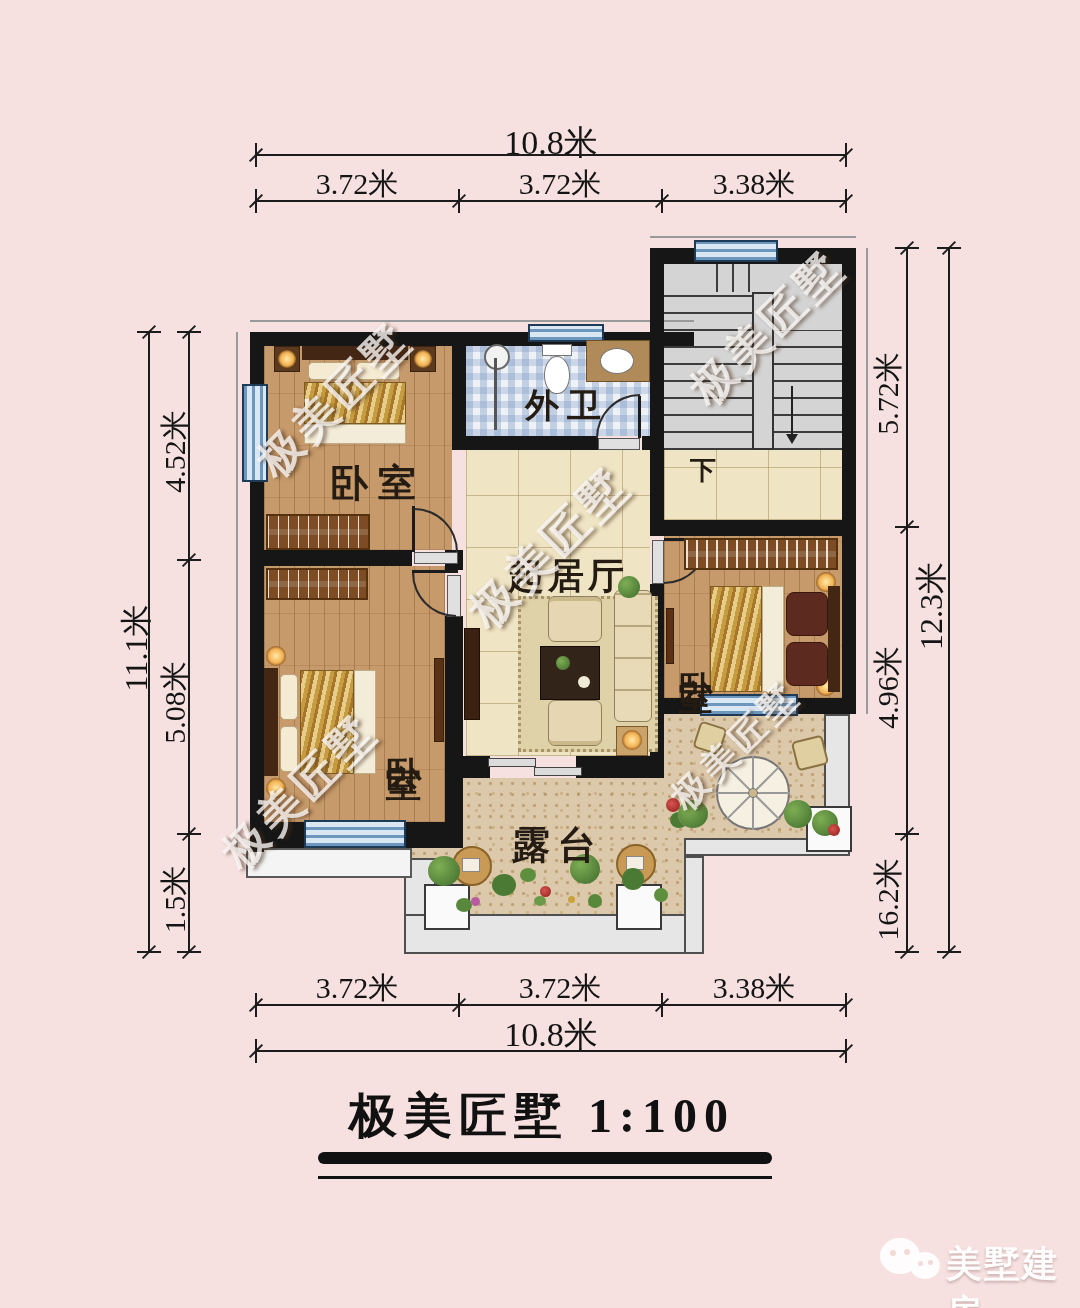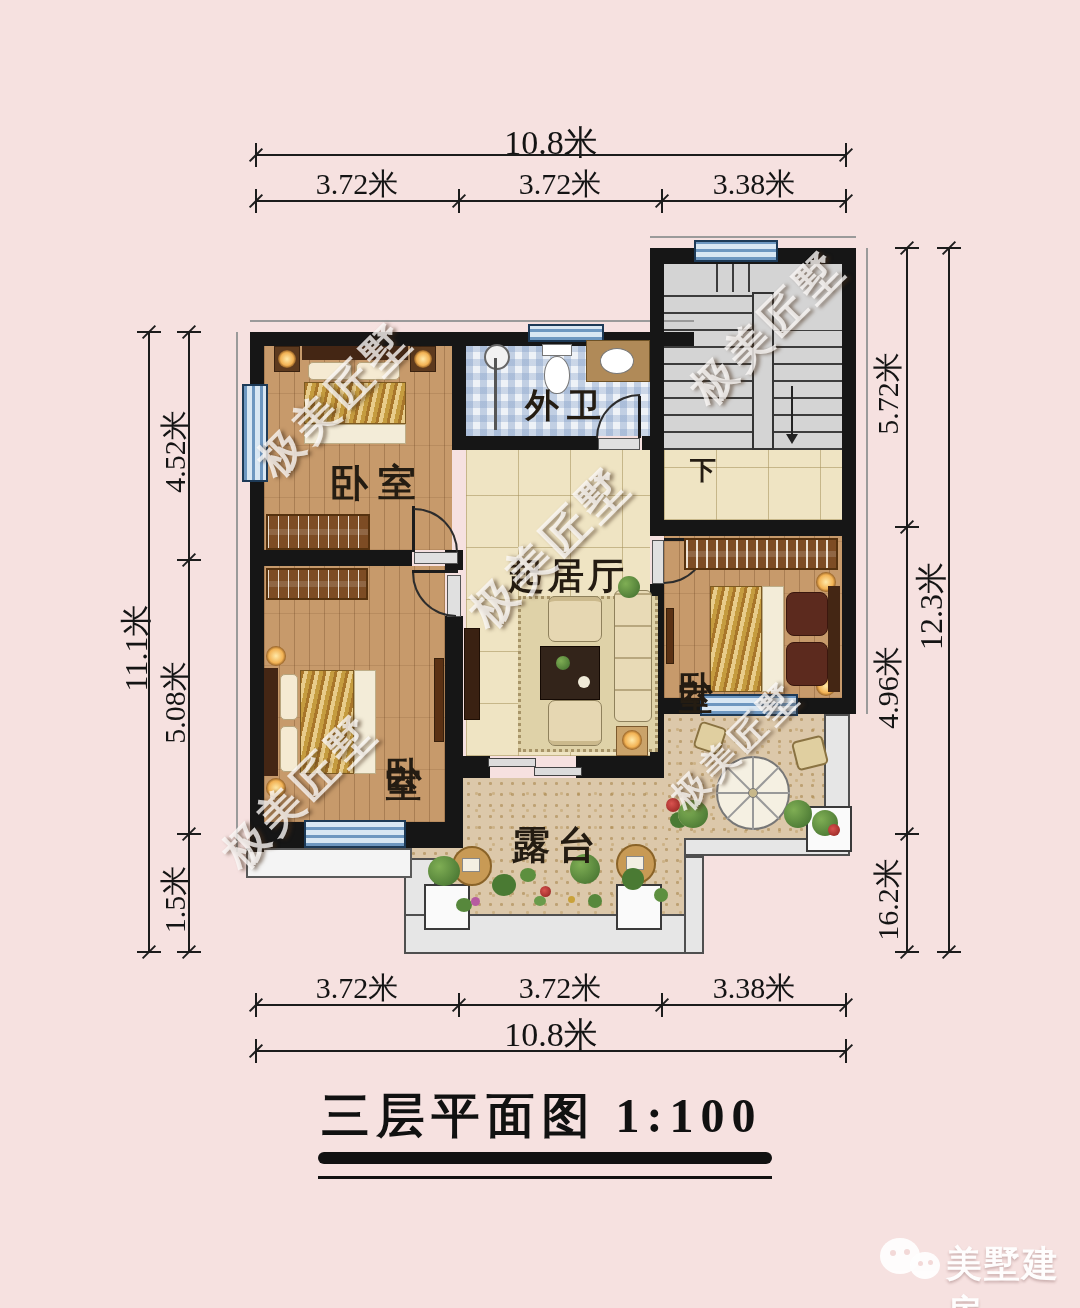--- a/index.html
+++ b/index.html
@@ -297,21 +297,21 @@
 <div class="abs dimlabel rot" style="left:833px;top:373px;width:110px;font-size:30px;">5.72米</div>
 <div class="abs dimlabel rot" style="left:833px;top:667px;width:110px;font-size:30px;">4.96米</div>
 <div class="abs dimlabel rot" style="left:833px;top:879px;width:110px;font-size:30px;">16.2米</div>
 <div class="abs dimline" style="left:948px;top:248px;width:2px;height:704px;"></div>
 <div class="abs tickh" style="left:937px;top:247px;"></div>
 <div class="abs slash" style="left:940px;top:247px;"></div>
 <div class="abs tickh" style="left:937px;top:951px;"></div>
 <div class="abs slash" style="left:940px;top:951px;"></div>
 <div class="abs dimlabel rot" style="left:872px;top:584px;width:120px;font-size:32px;">12.3米</div>
 
-<div class="abs" style="left:292px;top:1084px;width:500px;font-size:48px;font-weight:700;text-align:center;color:#111;letter-spacing:7px;font-family:'Liberation Serif','DejaVu Serif',serif;">三层平面图 1:100</div>
+<div class="abs" style="left:292px;top:1084px;width:500px;font-size:48px;font-weight:700;text-align:center;color:#111;letter-spacing:7px;font-family:'Liberation Serif','DejaVu Serif',serif;">极美匠墅 1:100</div>
 <div class="abs" style="left:318px;top:1152px;width:454px;height:12px;background:#111;border-radius:6px;"></div>
 <div class="abs" style="left:318px;top:1176px;width:454px;height:3px;background:#111;"></div>
 
 <div class="abs" style="left:880px;top:1230px;width:200px;height:60px;">
   <div class="logo-bubble" style="position:absolute;left:0;top:8px;width:40px;height:36px;">
     <div class="logo-eye" style="left:10px;top:12px;width:6px;height:6px;"></div>
     <div class="logo-eye" style="left:24px;top:11px;width:6px;height:6px;"></div>
   </div>
   <div class="logo-bubble" style="position:absolute;left:30px;top:22px;width:30px;height:27px;">
     <div class="logo-eye" style="left:8px;top:9px;width:5px;height:5px;"></div>

